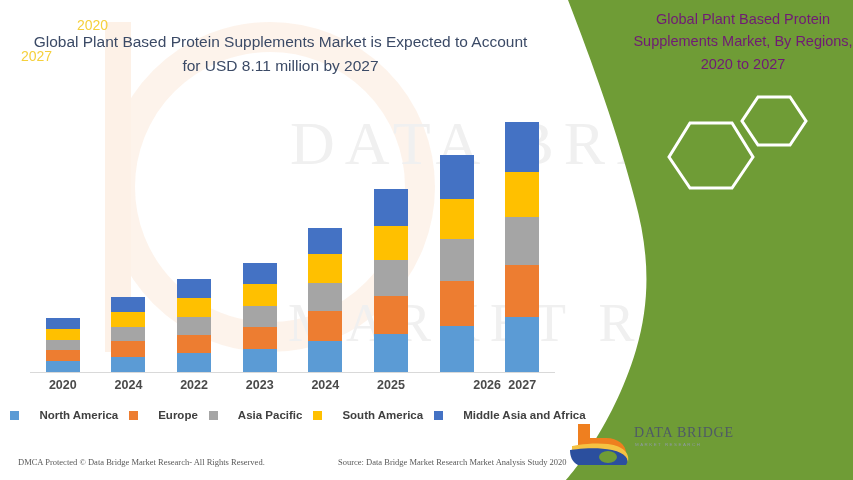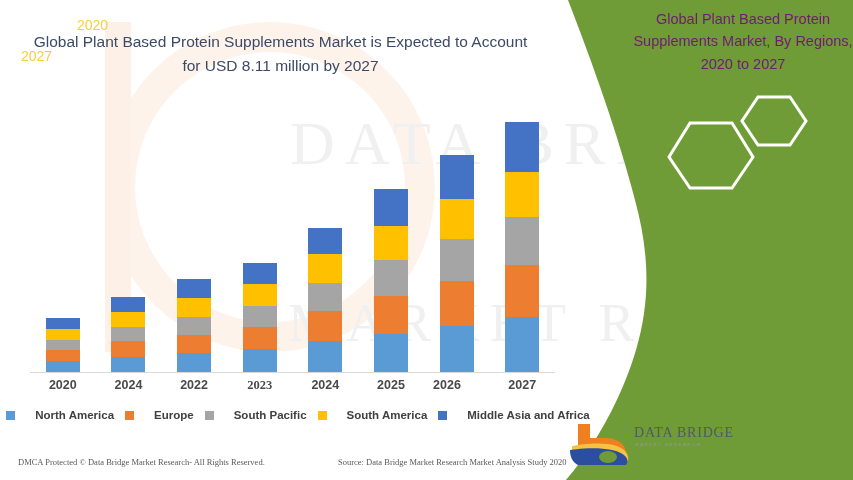--- a/index.html
+++ b/index.html
@@ -300,39 +300,39 @@
             <span class="seg" title="Middle East and Africa 2027" style="height: 50px; background: rgb(68, 114, 196);"></span>
           </div>
         </div>
       </div>
   </div>
 
   <div id="x-labels">
       <div class="x-label" style="left: 5.8125px;">2020</div>
       <div class="x-label" style="left: 71.4375px;">2024</div>
       <div class="x-label" style="left: 137.062px;">2022</div>
-      <div class="x-label" style="left: 202.688px; font-family: Liberation Serif, serif;">2023</div>
+      <div class="x-label" style="left: 202.688px;">2023</div>
       <div class="x-label" style="left: 268.312px;">2024</div>
       <div class="x-label" style="left: 333.938px;">2025</div>
-      <div class="x-label" style="left: 390px;">2026</div>
+      <div class="x-label" style="left: 417px; text-align: right;">2026</div>
       <div class="x-label" style="left: 465.188px;">2027</div>
     </div>
 
   <div id="legend">
       <div class="legend-item">
         <span class="legend-swatch" style="background: rgb(91, 155, 213);"></span>
         <span class="legend-label">North America</span>
       </div>
       <div class="legend-item">
         <span class="legend-swatch" style="background: rgb(237, 125, 49);"></span>
         <span class="legend-label">Europe</span>
       </div>
       <div class="legend-item">
         <span class="legend-swatch" style="background: rgb(165, 165, 165);"></span>
-        <span class="legend-label">South Pacific</span>
+        <span class="legend-label">Asia Pacific</span>
       </div>
       <div class="legend-item">
         <span class="legend-swatch" style="background: rgb(255, 192, 0);"></span>
         <span class="legend-label">South America</span>
       </div>
       <div class="legend-item">
         <span class="legend-swatch" style="background: rgb(68, 114, 196);"></span>
         <span class="legend-label">Middle Asia and Africa</span>
       </div>
     </div>

